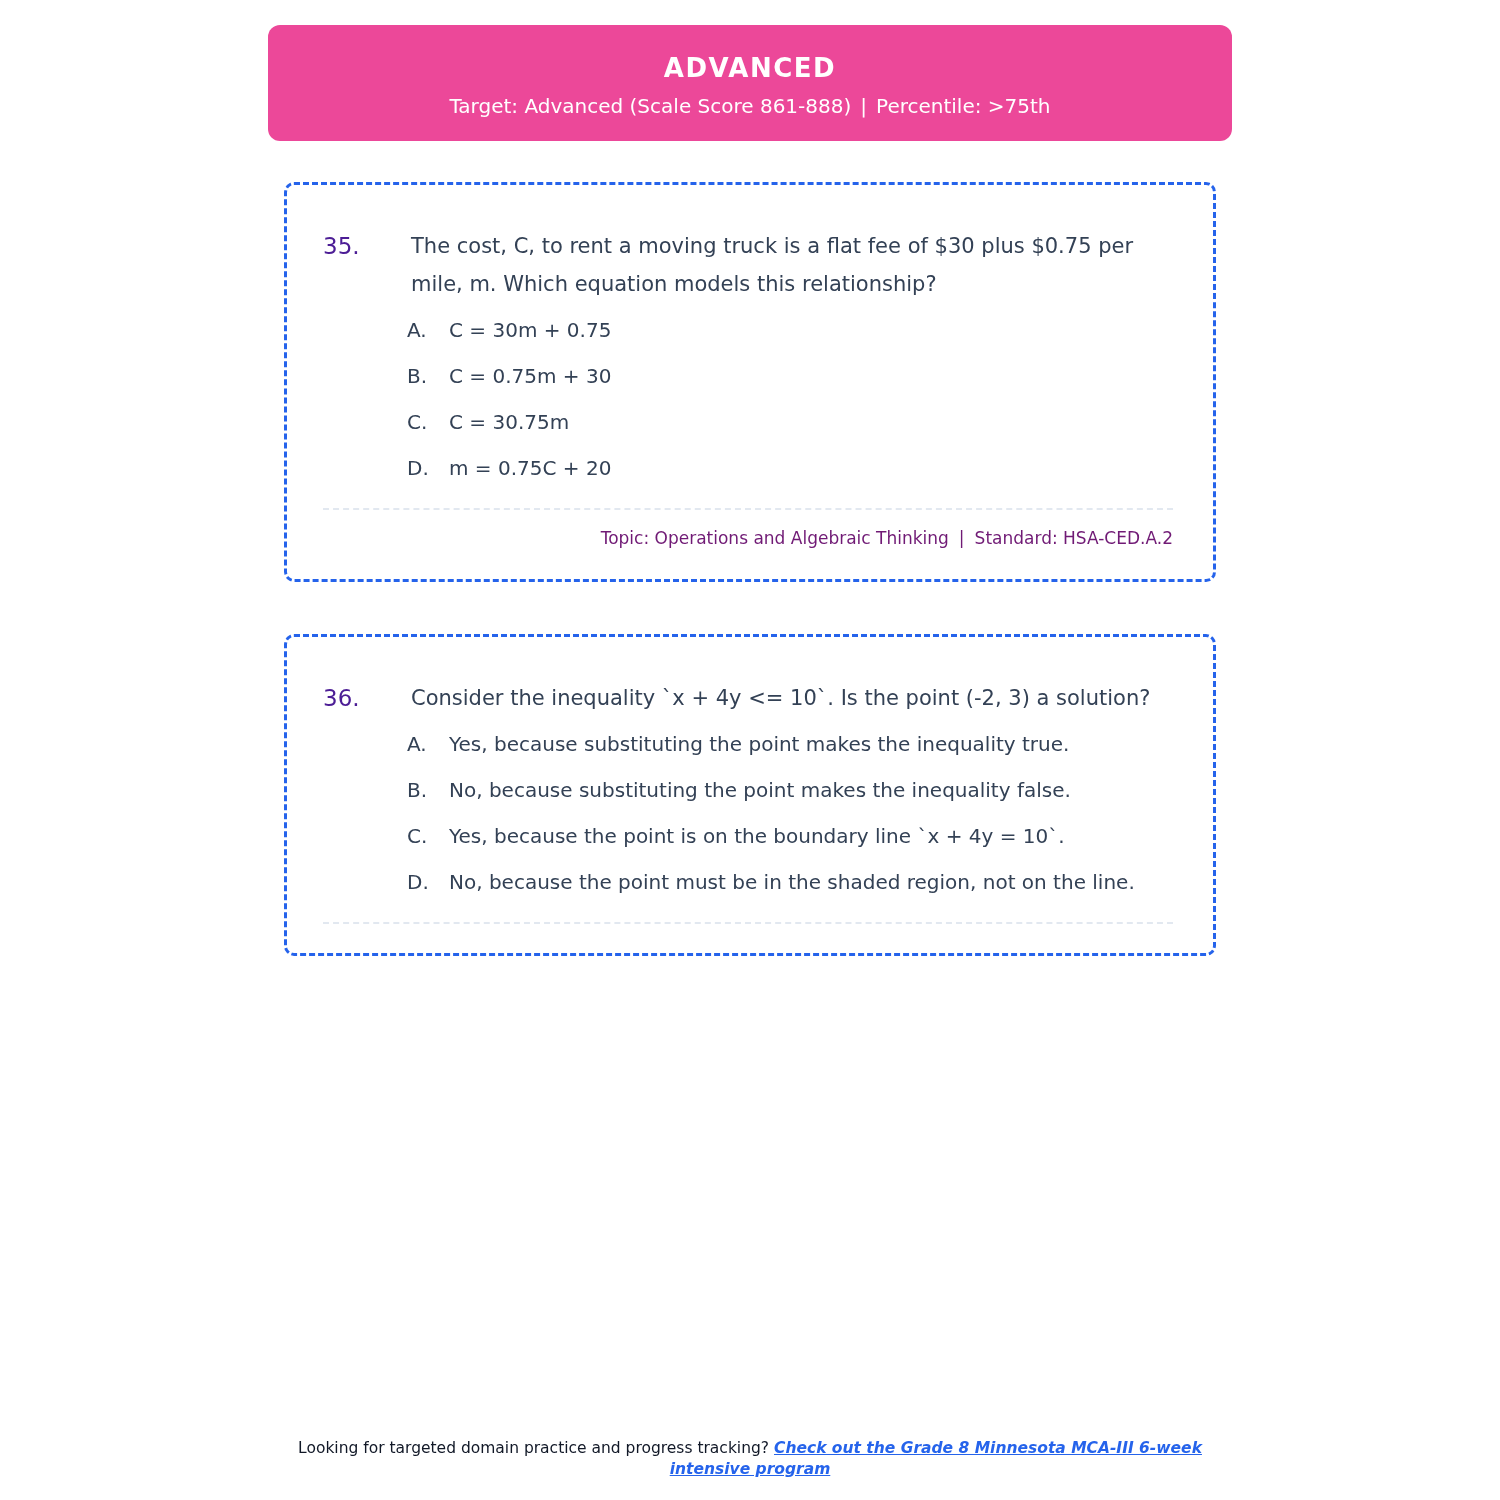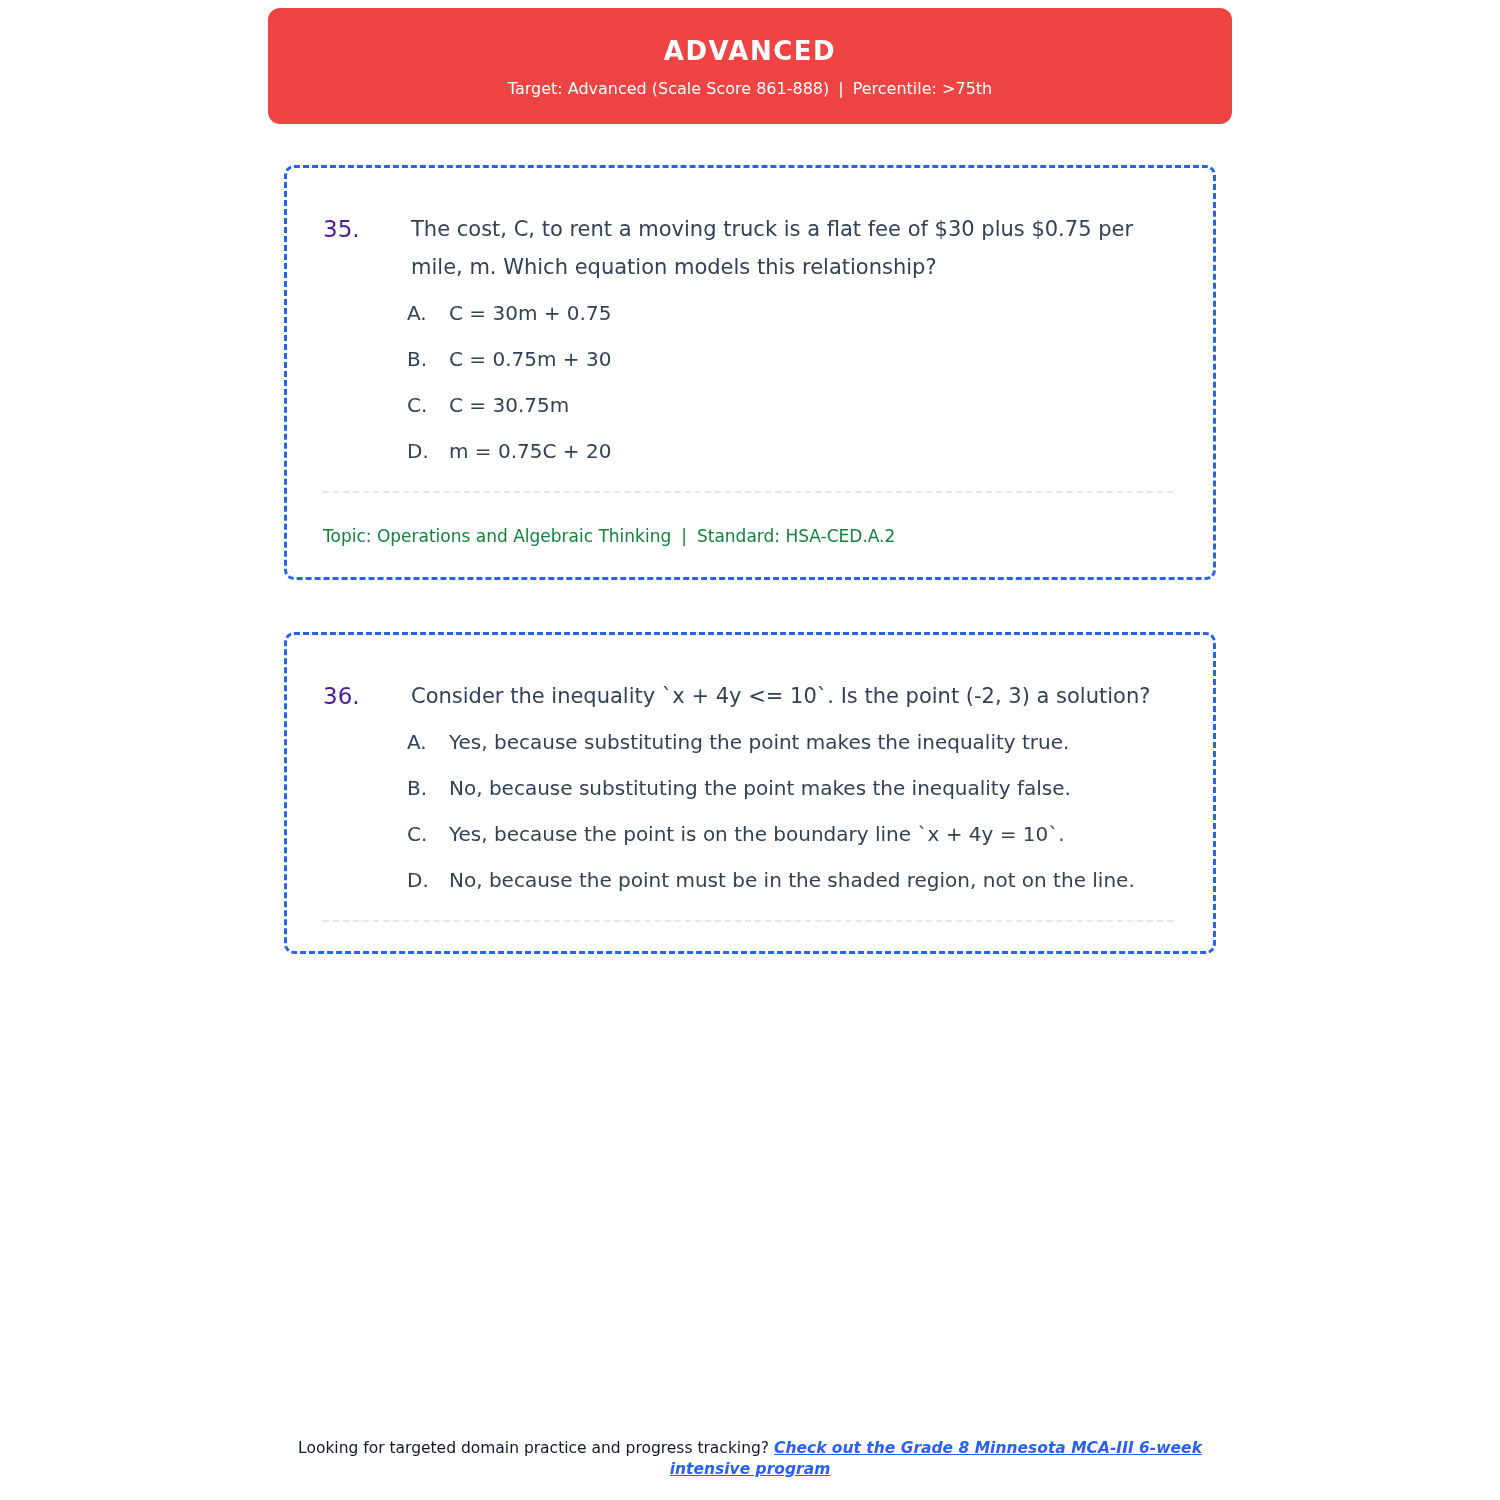--- a/index.html
+++ b/index.html
@@ -9,35 +9,35 @@
     background: #ffffff;
     font-family: "DejaVu Sans", "Liberation Sans", sans-serif;
     color: #334155;
     position: relative;
     overflow: hidden;
   }
 
   
   .banner {
     width: 964px;
-    margin: 8px auto 0;
-    background: #ef4444;
+    margin: 25px auto 0;
+    background: #ec4899;
     border-radius: 12px;
     text-align: center;
     color: #ffffff;
     padding: 27px 20px 23px;
   }
   .banner-title {
     font-size: 26px;
     font-weight: bold;
     letter-spacing: 1.5px;
     line-height: 32px;
   }
   .banner-sub {
-    font-size: 16px;
+    font-size: 20px;
     line-height: 24px;
     margin-top: 10px;
   }
   .sep { margin: 0 9px; }
 
   
   .card {
     width: 932px;
     margin: 41px auto 0;
     border: 3px dashed #2563eb;
@@ -71,25 +71,25 @@
   }
   .opt-letter { flex: 0 0 42px; width: 42px; }
   .opt-text { flex: 1; }
 
   .divider {
     border-top: 2px dashed #e2e8f0;
     margin-top: 21px;
     height: 0;
   }
   .meta {
-    text-align: left;
-    margin-top: 31px;
+    text-align: right;
+    margin-top: 16px;
     font-size: 17px;
     line-height: 24px;
-    color: #15803d;
+    color: #701a75;
   }
   .meta .sep { margin: 0 10px; }
 
   
   .footer {
     position: absolute;
     left: 50%;
     transform: translateX(-50%);
     bottom: 20px;
     width: 910px;

